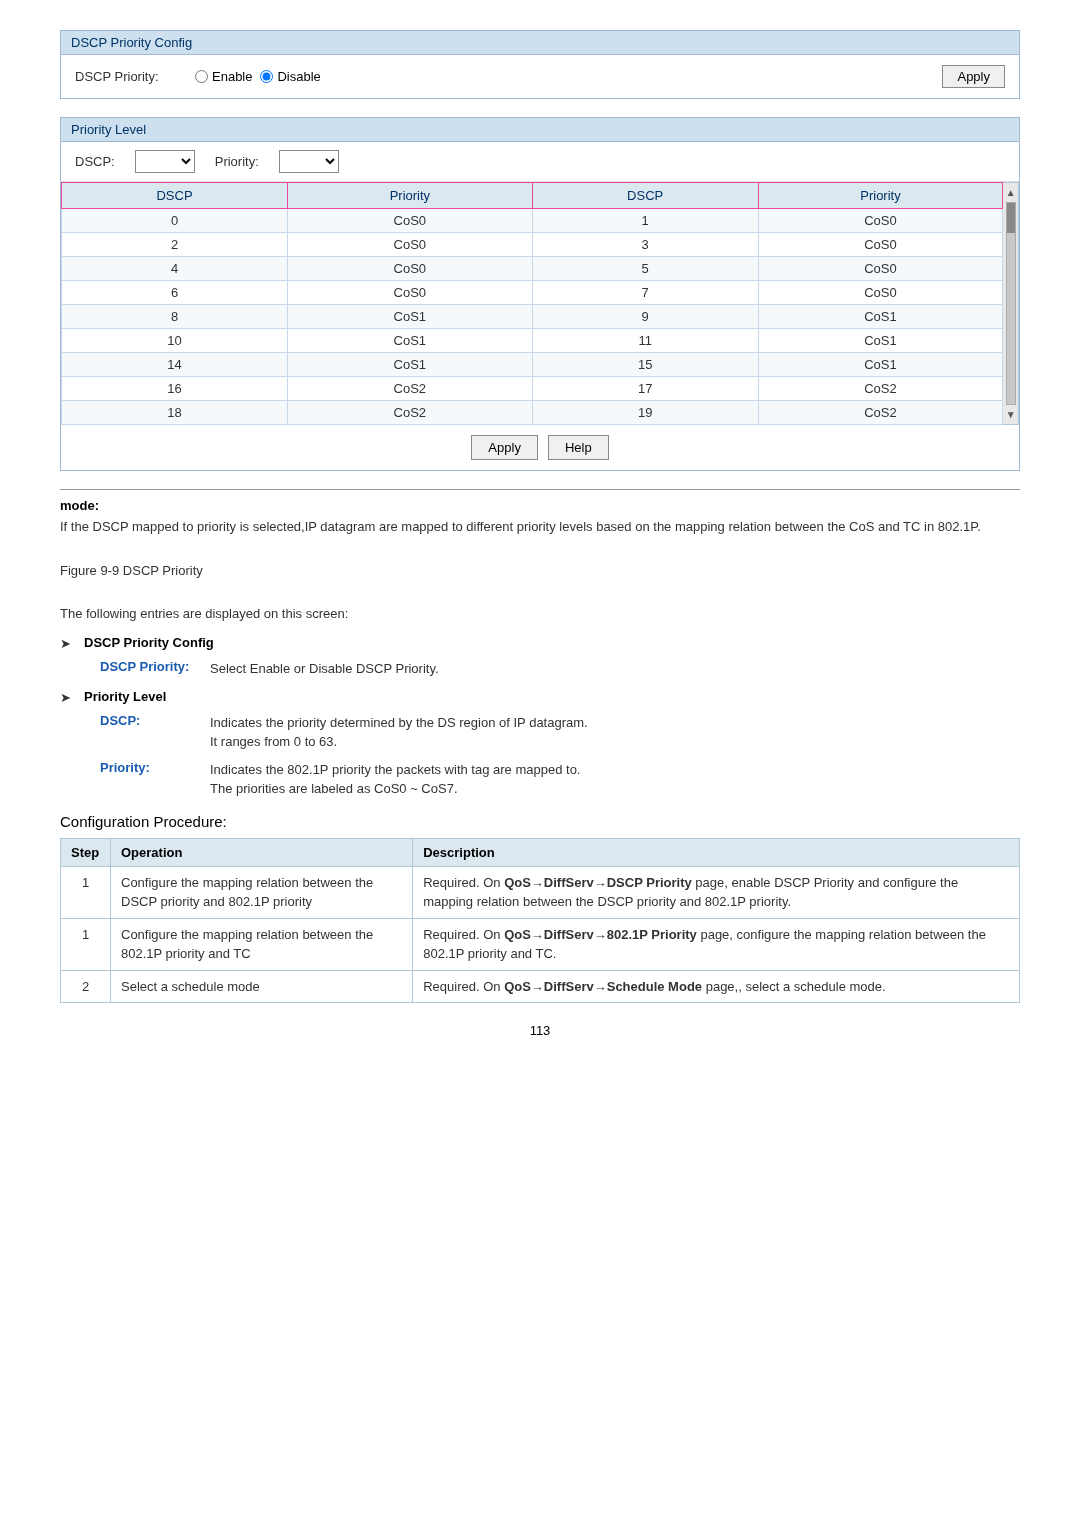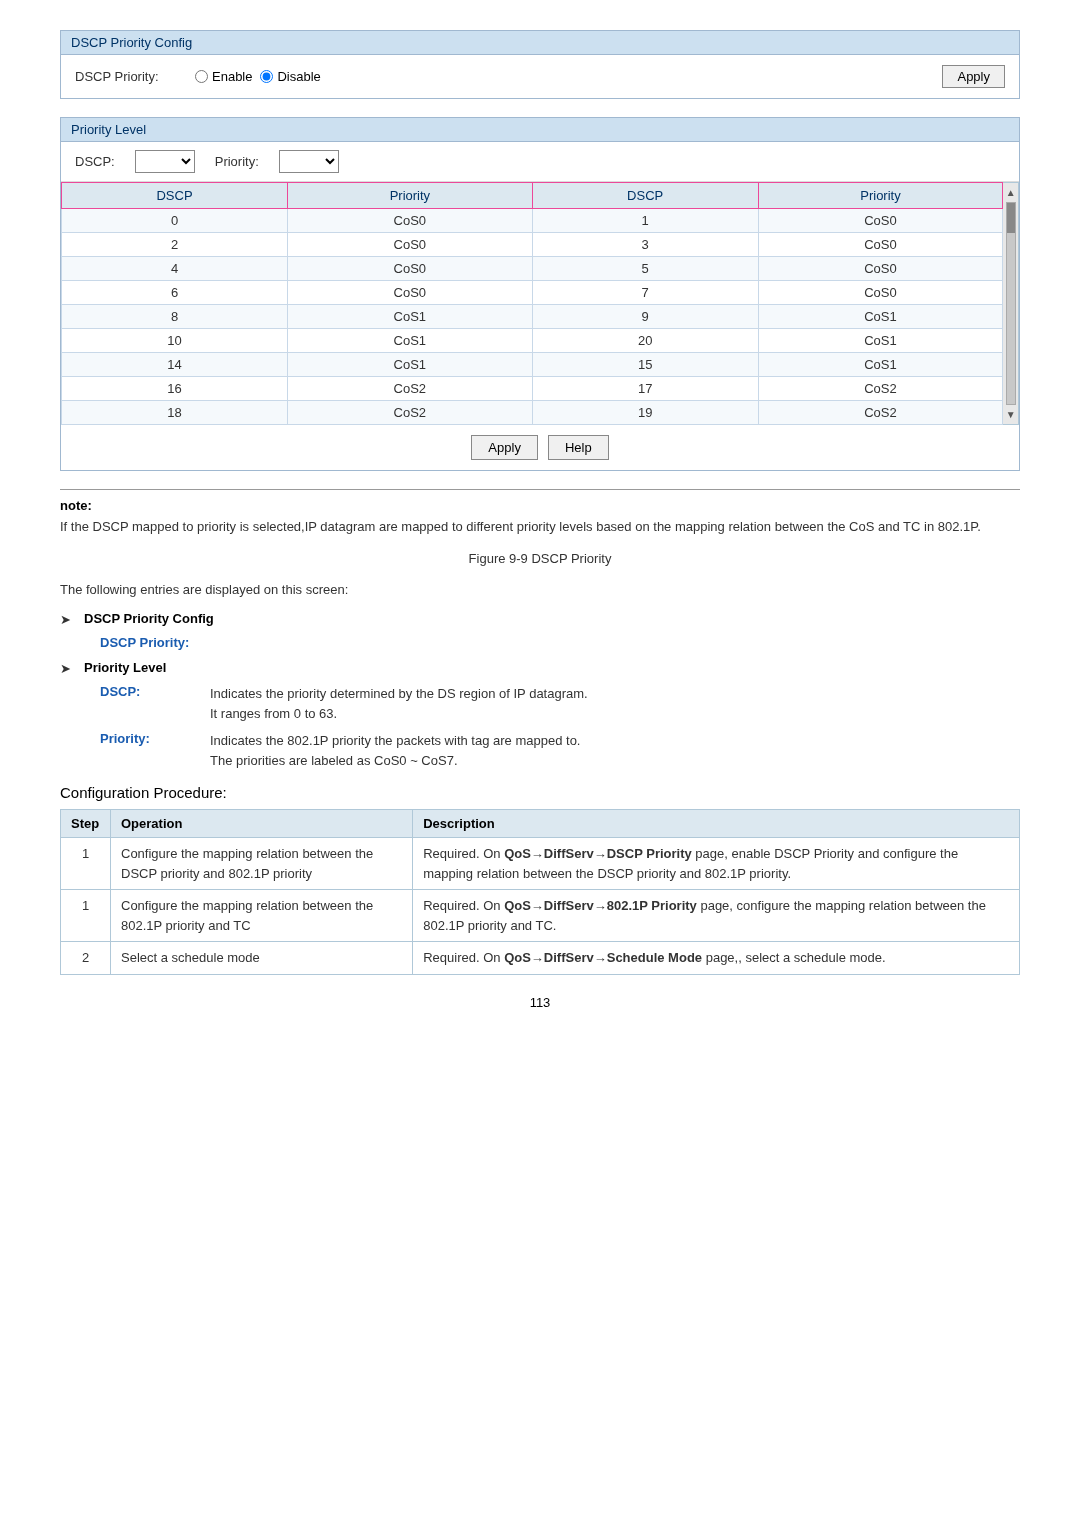--- a/index.html
+++ b/index.html
@@ -174,24 +174,24 @@
       margin-bottom: 4px;
     }
     .note-text {
       font-size: 13px;
       color: #333;
       line-height: 1.5;
     }
 
     
     .figure-caption {
-      text-align: center;
-      font-size: 13px;
-      color: #333;
-      margin: 14px 0;
+      text-align: left;
+      font-size: 13px;
+      color: #333;
+      margin: 26px 0;
     }
 
     
     .body-text {
       font-size: 13px;
       color: #333;
       margin: 12px 0;
       line-height: 1.5;
     }
 
@@ -350,21 +350,21 @@
   </tr>
           <tr>
     <td>8</td>
     <td>CoS1</td>
     <td>9</td>
     <td>CoS1</td>
   </tr>
           <tr>
     <td>10</td>
     <td>CoS1</td>
-    <td>20</td>
+    <td>11</td>
     <td>CoS1</td>
   </tr>
           <tr>
     <td>14</td>
     <td>CoS1</td>
     <td>15</td>
     <td>CoS1</td>
   </tr>
           <tr>
     <td>16</td>
@@ -388,36 +388,37 @@
       <span class="scroll-arrow">▼</span>
     </div>
   </div>
   <div class="btn-row">
     <button class="btn-apply">Apply</button>
     <button class="btn-help">Help</button>
   </div>
 </div>
 
 <div class="note-section">
-  <div class="note-label">note:</div>
+  <div class="note-label">mode:</div>
   <div class="note-text">If the DSCP mapped to priority is selected,IP datagram are mapped to different priority levels based on the mapping relation between the CoS and TC in 802.1P.</div>
 </div>
 
 <div class="figure-caption">Figure 9-9 DSCP Priority</div>
 
 <div class="body-text">The following entries are displayed on this screen:</div>
 
 <div class="bullet-section">
   <div class="bullet-item">
     <span class="bullet-arrow">➤</span>
     <span class="bullet-title">DSCP Priority Config</span>
   </div>
   <div class="subsection">
     <div class="sub-item">
       <span class="sub-label">DSCP Priority:</span>
+      <span class="sub-desc">Select Enable or Disable DSCP Priority.</span>
     </div>
   </div>
 </div>
 
 <div class="bullet-section">
   <div class="bullet-item">
     <span class="bullet-arrow">➤</span>
     <span class="bullet-title">Priority Level</span>
   </div>
   <div class="subsection">

